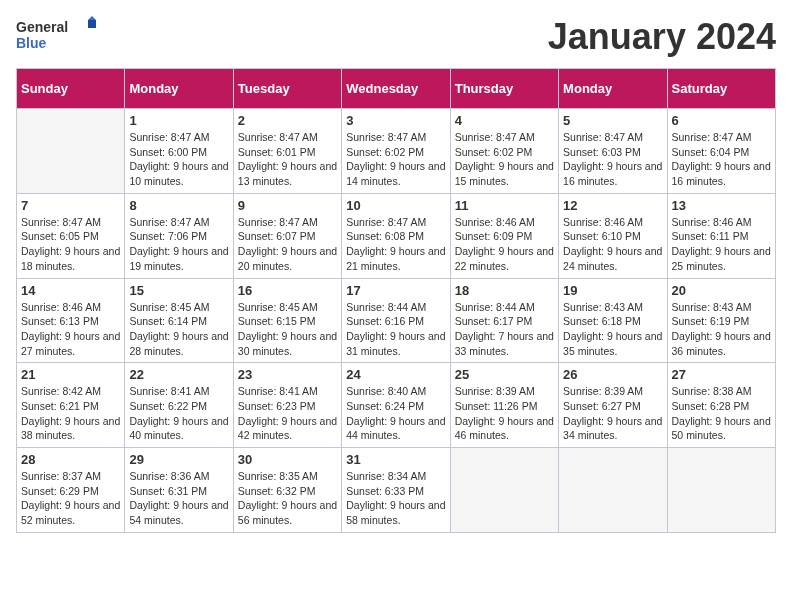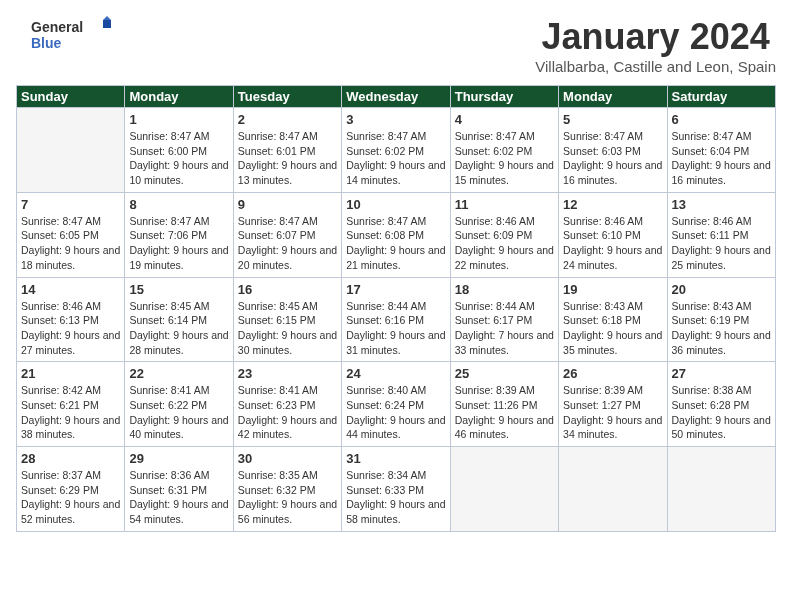--- a/index.html
+++ b/index.html
@@ -13,43 +13,42 @@
     .header-area {
       display: flex;
       justify-content: space-between;
       align-items: flex-start;
       margin-bottom: 10px;
     }
     .logo {
       display: flex;
       align-items: flex-start;
       gap: 4px;
-      margin-left: 15px;
     }
     .title-area {
-      text-align: center;
+      text-align: right;
     }
     .calendar-title {
       font-size: 36px;
       font-weight: bold;
       color: #333;
     }
     .calendar-subtitle {
       font-size: 15px;
       color: #555;
     }
     table {
       width: 100%;
       border-collapse: collapse;
       font-size: 11px;
     }
     th {
-      background-color: #14532d;
+      background-color: #be185d;
       color: #fff;
-      padding: 3px 4px;
+      padding: 12px 4px;
       text-align: left;
       font-size: 13px;
       font-weight: bold;
       border: 1px solid #c0c8d8;
     }
     td {
       border: 1px solid #c0c8d8;
       vertical-align: top;
       padding: 4px;
       width: calc(100% / 7);
@@ -78,21 +77,20 @@
   <div class="logo">
   <svg width="90" height="40" viewBox="0 0 90 40" xmlns="http://www.w3.org/2000/svg">
     <text x="0" y="16" font-family="Arial" font-size="14" font-weight="bold" fill="#333">General</text>
     <text x="0" y="32" font-family="Arial" font-size="14" font-weight="bold" fill="#3a6bbf">Blue</text>
     <polygon points="72,4 80,4 76,0" fill="#3a6bbf"></polygon>
     <rect x="72" y="4" width="8" height="8" fill="#1a4a9f"></rect>
   </svg>
 </div>
   <div class="title-area">
     <div class="calendar-title">January 2024</div>
-    <div class="calendar-subtitle">Villalbarba, Castille and Leon, Spain</div>
   </div>
 </div>
 
 <table>
   <thead>
     <tr>
       <th>Sunday</th>
       <th>Monday</th>
       <th>Tuesday</th>
       <th>Wednesday</th>
@@ -256,21 +254,21 @@
       </td>
         <td>
         <div class="day-number">25</div>
         <div class="day-info">Sunrise: 8:39 AM</div>
         <div class="day-info">Sunset: 11:26 PM</div>
         <div class="day-info">Daylight: 9 hours and 46 minutes.</div>
       </td>
         <td>
         <div class="day-number">26</div>
         <div class="day-info">Sunrise: 8:39 AM</div>
-        <div class="day-info">Sunset: 1:27 PM</div>
+        <div class="day-info">Sunset: 6:27 PM</div>
         <div class="day-info">Daylight: 9 hours and 34 minutes.</div>
       </td>
         <td>
         <div class="day-number">27</div>
         <div class="day-info">Sunrise: 8:38 AM</div>
         <div class="day-info">Sunset: 6:28 PM</div>
         <div class="day-info">Daylight: 9 hours and 50 minutes.</div>
       </td>
       </tr>
       <tr>

